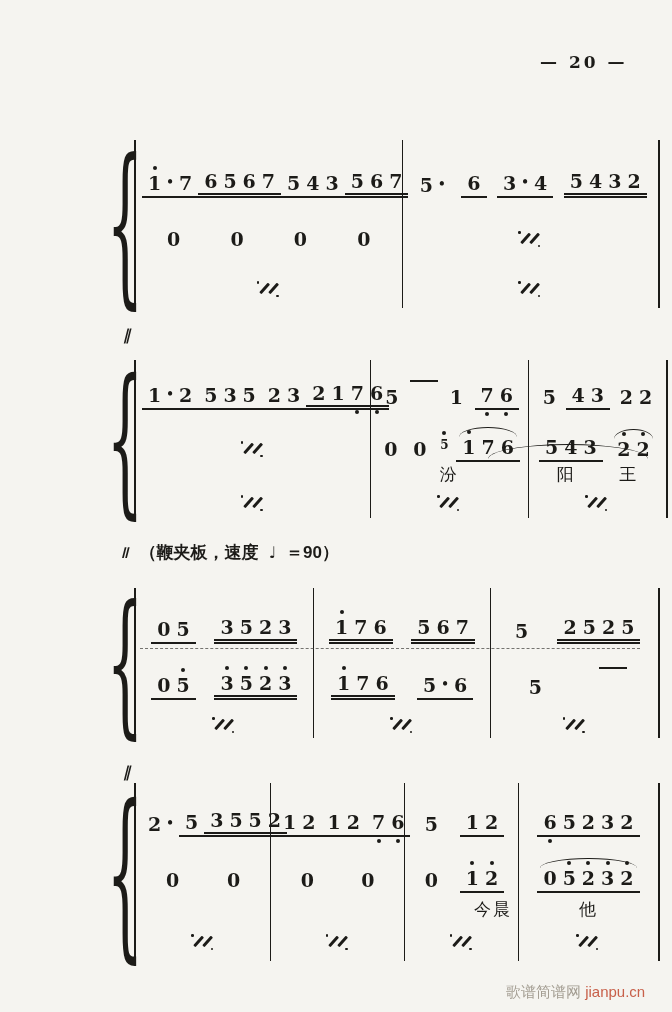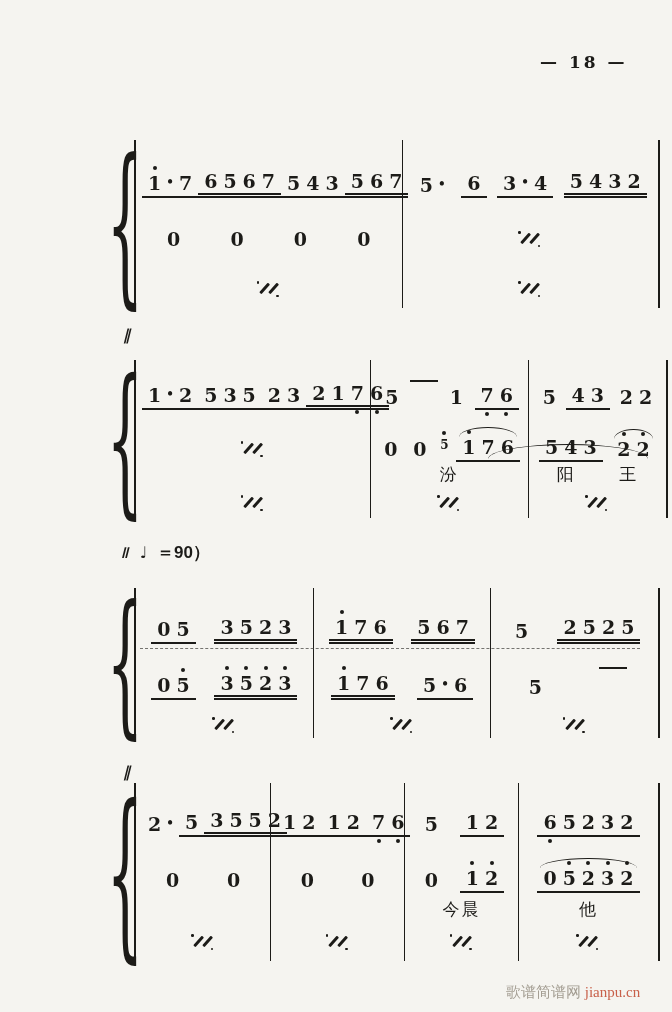--- a/index.html
+++ b/index.html
@@ -60,31 +60,32 @@
   .simile .s1{left:2px;top:7px;}
   .simile .s2{left:11px;top:7px;}
   .simile .d{position:absolute;width:2.5px;height:2.5px;border-radius:50%;background:#1c1b18;}
   .simile .d1{left:1px;top:1px;}
   .simile .d2{right:3px;bottom:1px;}
   
   .slur-long{position:absolute;border-top:1.6px solid #1c1b18;
     border-radius:50% 50% 0 0 / 100% 100% 0 0;height:14px;}
   .dashline{position:absolute;border-top:1.5px dashed #4a4944;height:0;opacity:.75;}
   
-  .watermark{position:absolute;top:983px;left:506px;font-size:15px;white-space:nowrap;font-family:Liberation Serif, serif;}
+  .watermark{position:absolute;top:983px;left:506px;font-size:15px;white-space:nowrap;}
   .wm-gray{color:#a39d92;}
   .wm-red{color:#c8604a;}
 </style>
 </head>
 <body>
 
-<div class="pageno">— 18 —</div>
+<div class="pageno">— 20 —</div>
 
 <div class="tempoline">
   <span class="tmark">‖</span>
+  <span>（鞭夹板，速度</span>
   <span class="tnote">♩</span>
   <span>＝90）</span>
 </div>
 
 <div id="score">
     <div class="system" style="top: 140px; height: 168px;">
       <div class="bracewrap">
         <div class="brace" style="transform: scaleY(3);">{</div>
       </div>
       <div class="measures">
@@ -493,21 +494,21 @@
           </div>
           <div class="row" style="height: 56px;">
             <div class="group">
               <div class="note">0</div>
             </div>
             <div class="group u1">
               <div class="note">1<div class="dot-a"></div></div>
               <div class="note">2<div class="dot-a"></div></div>
             </div>
           </div>
-          <div class="row" style="height: 30px;">
+          <div class="row" style="height: 30px; justify-content: flex-end;">
             <div class="lyric">今晨</div>
           </div>
           <div class="row" style="height: 32px;">
             <div class="simile">
               <div class="s s1"></div>
               <div class="s s2"></div>
               <div class="d d1"></div>
               <div class="d d2"></div>
             </div>
           </div>

